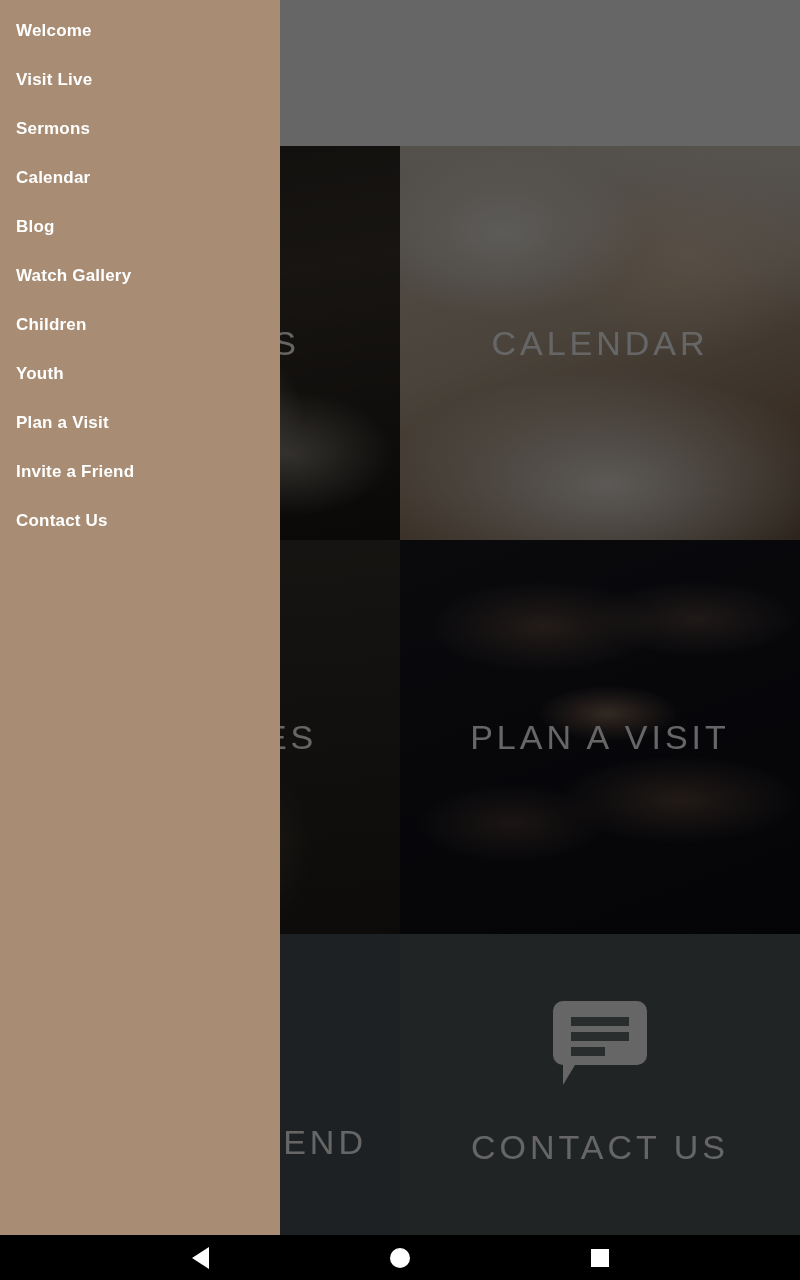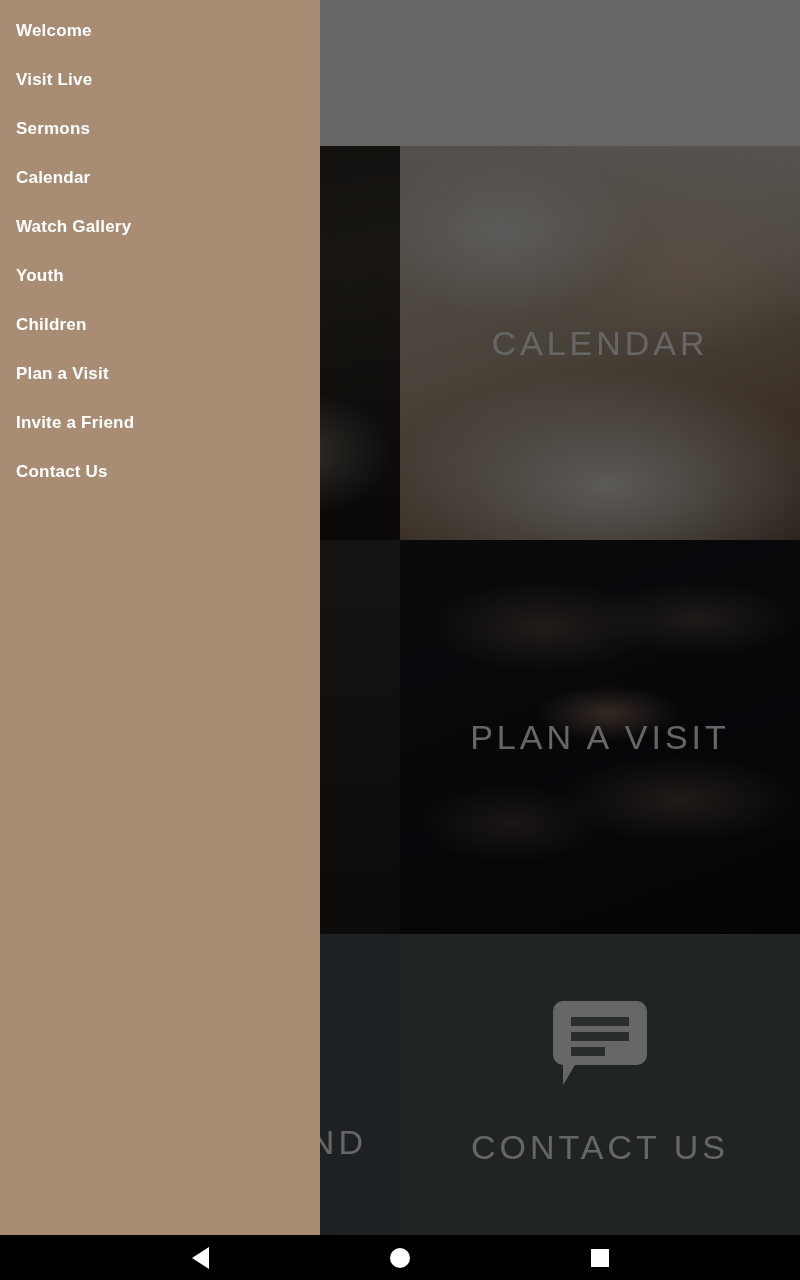--- a/index.html
+++ b/index.html
@@ -119,21 +119,21 @@
   #scrim {
     position:absolute; left:0; top:0;
     width:800px; height:1235px;
     background:rgba(0,0,0,.60);
     pointer-events:none;
   }
 
   
   #drawer {
     position:absolute; left:0; top:0;
-    width:320px; height:1235px;
+    width:280px; height:1235px;
     background:#a88d74;
     padding-top:6px;
     overflow:hidden;
   }
   .nav-item {
     height:49px;
     display:flex; align-items:center;
     padding-left:16px;
     cursor:pointer;
   }
@@ -264,27 +264,30 @@
     <div class="nav-item">
         <span>Visit Live</span>
       </div>
     <div class="nav-item">
         <span>Sermons</span>
       </div>
     <div class="nav-item">
         <span>Calendar</span>
       </div>
     <div class="nav-item">
+        <span>Blog</span>
+      </div>
+    <div class="nav-item">
         <span>Watch Gallery</span>
       </div>
     <div class="nav-item">
+        <span>Children</span>
+      </div>
+    <div class="nav-item">
         <span>Youth</span>
-      </div>
-    <div class="nav-item">
-        <span>Children</span>
       </div>
     <div class="nav-item">
         <span>Plan a Visit</span>
       </div>
     <div class="nav-item">
         <span>Invite a Friend</span>
       </div>
     <div class="nav-item">
         <span>Contact Us</span>
       </div>

